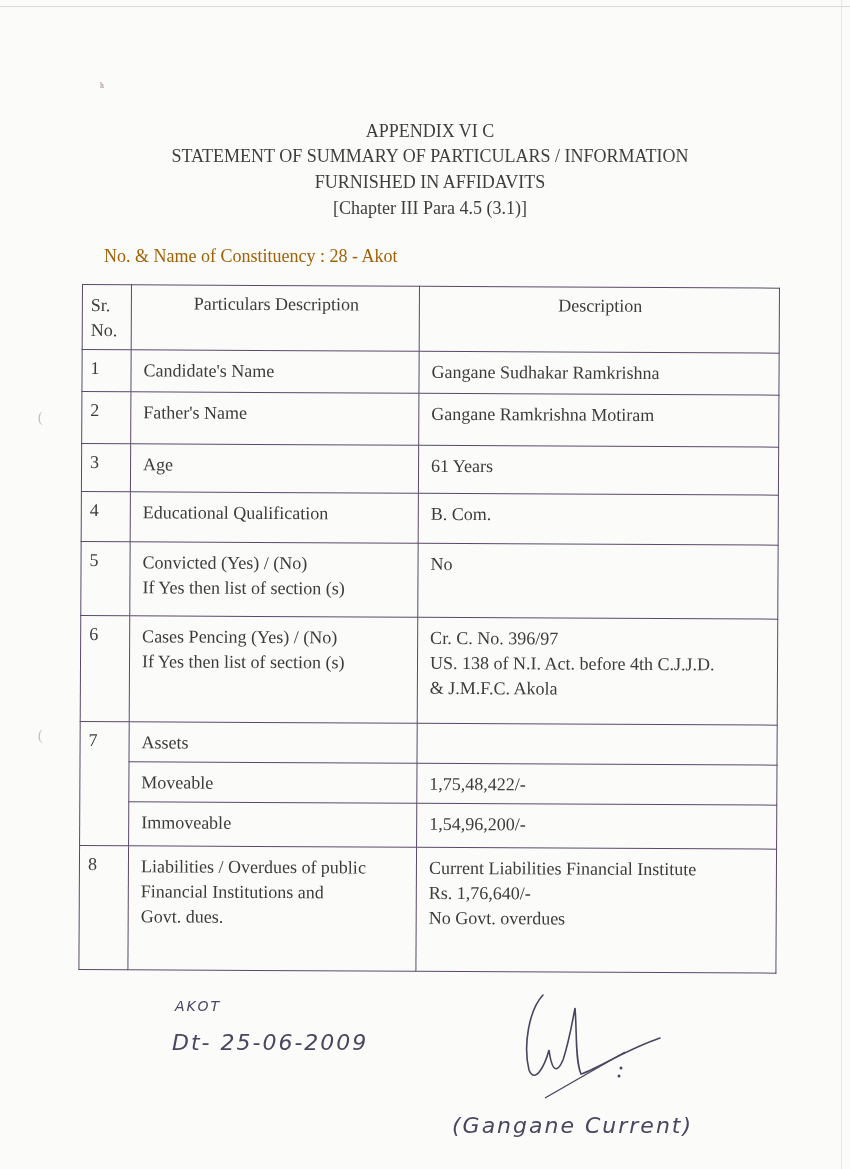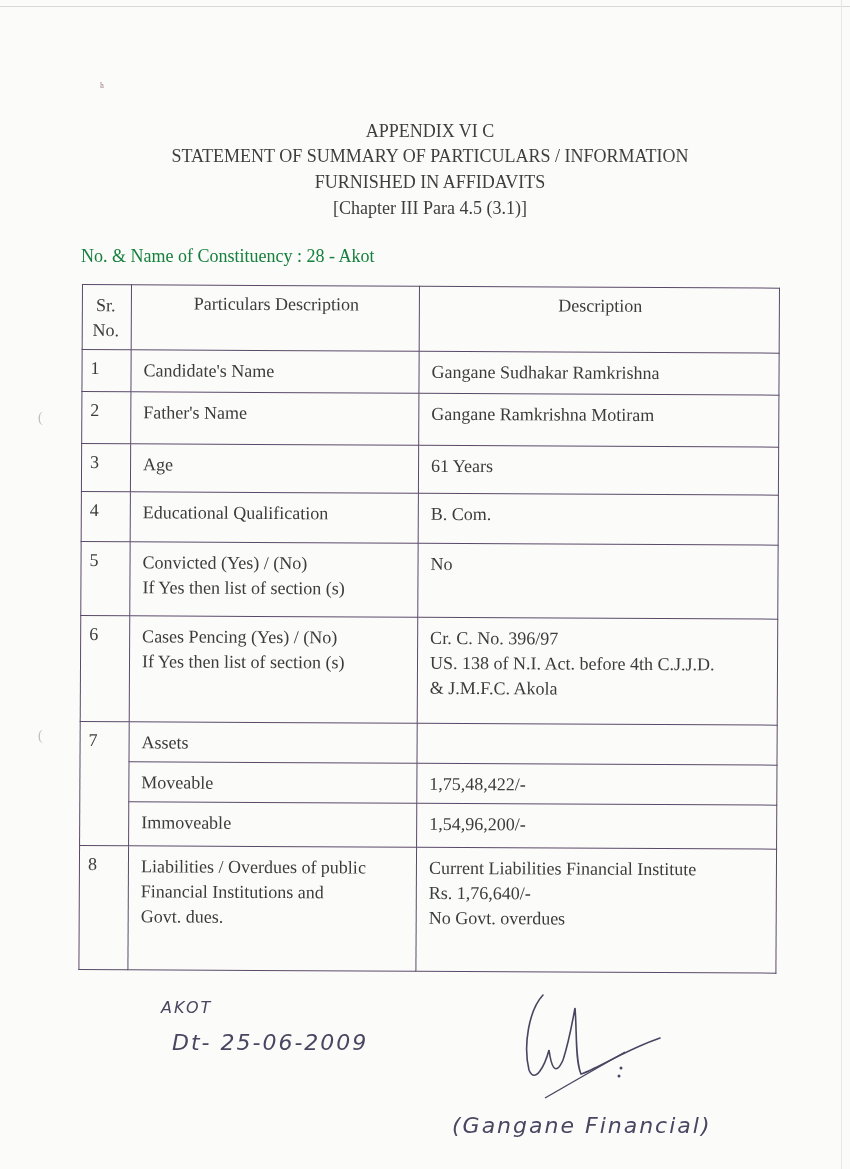--- a/index.html
+++ b/index.html
@@ -8,21 +8,21 @@
     background: #fbfbf9;
     font-family: "Liberation Serif", "DejaVu Serif", serif;
     color: #3a3a3a;
   }
   .topline { position: absolute; left: 0; top: 6px; width: 850px; height: 1px; background: #d8d8d8; }
   .rightedge { position: absolute; right: 8px; top: 0; width: 1px; height: 1169px; background: #e6e6e6; }
   .mark { position: absolute; left: 100px; top: 80px; font-size: 12px; color: #8a6a70; }
   .left-mark { position: absolute; left: 38px; font-size: 14px; color: #c0c0c0; }
 
   .heading { position: absolute; left: 0; width: 860px; text-align: center; font-size: 18px; line-height: 26px; color: #3e3e3e; }
-  .constituency { position: absolute; left: 81px; top: 246px; font-size: 18px; color: #15803d; }
+  .constituency { position: absolute; left: 104px; top: 246px; font-size: 18px; color: #a16207; }
 
   table.sum {
     position: absolute; left: 82px; top: 284px; width: 698px;
     border-collapse: collapse; font-size: 18px; color: #3c3c3c;
     transform: rotate(0.3deg); transform-origin: left top;
   }
   table.sum td, table.sum th {
     border: 1.4px solid #5a4a6a; vertical-align: top; padding: 8px 10px 6px 12px; font-weight: normal; text-align: left;
   }
   table.sum th { text-align: center; }
@@ -45,21 +45,21 @@
 <div class="heading" style="top:118px">APPENDIX VI C</div>
 <div class="heading" style="top:143px">STATEMENT OF SUMMARY OF PARTICULARS / INFORMATION</div>
 <div class="heading" style="top:169px">FURNISHED IN AFFIDAVITS</div>
 <div class="heading" style="top:195px">[Chapter III Para 4.5 (3.1)]</div>
 
 <div class="constituency">No. &amp; Name of Constituency : 28 - Akot</div>
 
 <table class="sum">
   <tbody>
       <tr style="height:62px">
-    <th class="c1" style="text-align:center">
+    <th class="c1" style="text-align:left">
       <span class="line">Sr.</span>
       <span class="line">No.</span>
     </th>
     <th class="c2">Particulars  Description</th>
     <th>Description</th>
   </tr>
 
   <tr style="height:42px">
     <td class="c1">1</td>
     <td>
@@ -159,23 +159,23 @@
     </td>
     <td>
       <span class="line">Current Liabilities Financial Institute</span>
       <span class="line">Rs. 1,76,640/-</span>
       <span class="line">No Govt. overdues</span>
     </td>
   </tr>
 </tbody>
   </table>
 
-<div class="hand" style="left:161px; top:998px; font-size:16px;">AKOT</div>
+<div class="hand" style="left:175px; top:998px; font-size:14px;">AKOT</div>
 <div class="hand" style="left:172px; top:1030px; font-size:22px;">Dt- 25-06-2009</div>
 
 <svg class="signature" viewBox="0 0 150 120">
   <path d="M28 5 C14 20, 8 55, 14 80 C20 95, 30 75, 34 60 C36 75, 40 88, 48 70 C52 58, 56 40, 60 18 C62 40, 60 70, 66 84 C80 80, 110 60, 145 48" fill="none" stroke="#4a4560" stroke-width="1.6" stroke-linecap="round"></path>
   <path d="M30 108 L110 62" fill="none" stroke="#4a4560" stroke-width="1.4"></path>
   <circle cx="106" cy="78" r="1.5" fill="#4a4560"></circle>
   <circle cx="104" cy="86" r="1.5" fill="#4a4560"></circle>
 </svg>
 
-<div class="hand" style="left:452px; top:1113px; font-size:22px;">(Gangane  Financial)</div>
+<div class="hand" style="left:452px; top:1113px; font-size:22px;">(Gangane  Current)</div>
 
 </body></html>

